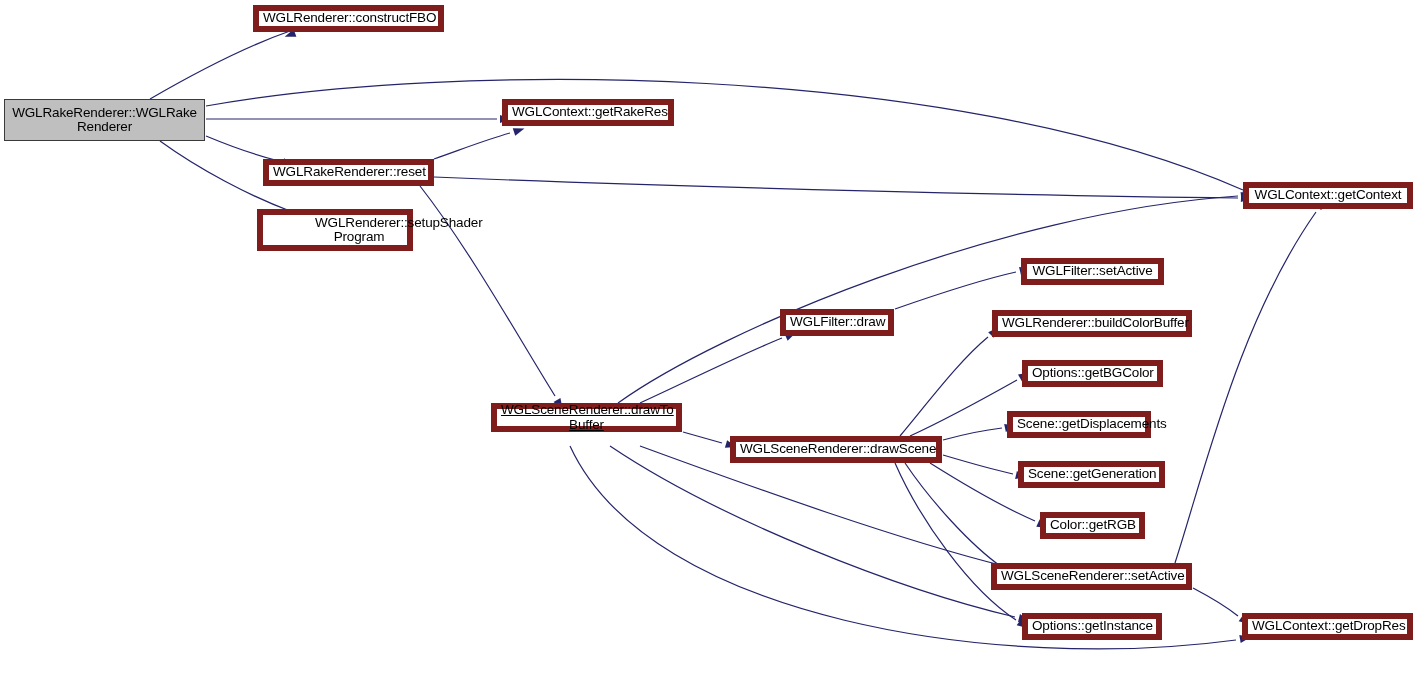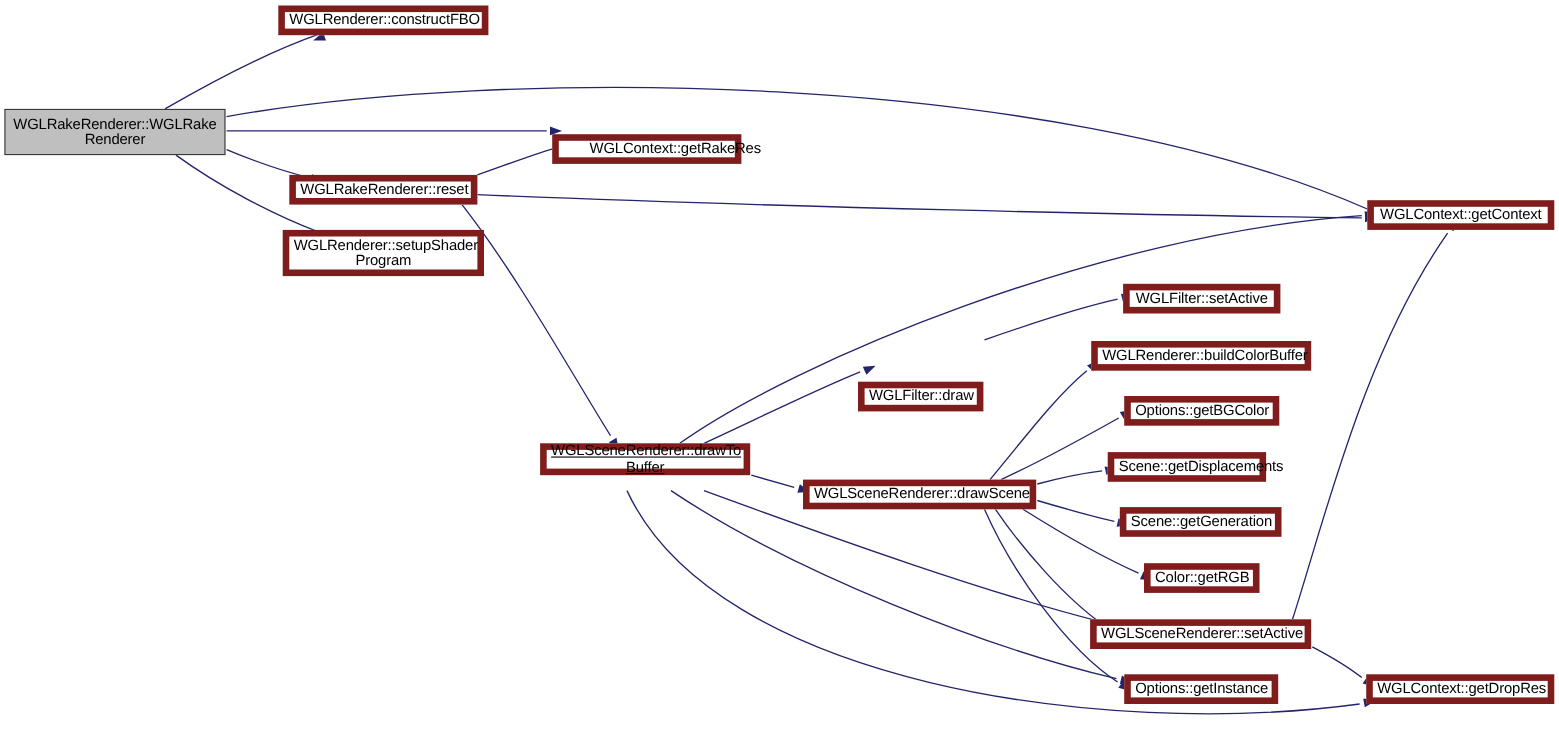--- a/index.html
+++ b/index.html
@@ -100,27 +100,27 @@
       <polygon points="0,-4 11,0 0,4" fill="#24246b" transform="translate(1019,622) rotate(35)"></polygon>
       <path d="M 1175,563 C 1205,470 1240,320 1316,212" fill="none" stroke="#24246b" stroke-width="1.2"></path>
       <polygon points="0,-4 11,0 0,4" fill="#24246b" transform="translate(1318,208) rotate(-58)"></polygon>
       <path d="M 1193,588 C 1212,598 1228,608 1238,616" fill="none" stroke="#24246b" stroke-width="1.2"></path>
       <polygon points="0,-4 11,0 0,4" fill="#24246b" transform="translate(1241,618) rotate(35)"></polygon>
     </svg>
   <div id="node-layer">
       <div class="node" style="left: 253px; top: 5px; width: 191px; height: 27px;"><span class="node-label">WGLRenderer::constructFBO</span></div>
       <div class="node highlight" style="left: 4px; top: 99px; width: 201px; height: 42px;"><span class="node-label">WGLRakeRenderer::WGLRake
 Renderer</span></div>
-      <div class="node" style="left: 502px; top: 122px; width: 172px; height: 27px; padding-left: 24px;"><span class="node-label">WGLContext::getRakeRes</span></div>
+      <div class="node" style="left: 502px; top: 99px; width: 172px; height: 27px;"><span class="node-label">WGLContext::getRakeRes</span></div>
       <div class="node" style="left: 263px; top: 159px; width: 171px; height: 27px;"><span class="node-label">WGLRakeRenderer::reset</span></div>
       <div class="node" style="left: 1243px; top: 182px; width: 170px; height: 27px;"><span class="node-label">WGLContext::getContext</span></div>
-      <div class="node" style="left: 257px; top: 209px; width: 183px; height: 42px;"><span class="node-label">WGLRenderer::setupShader
+      <div class="node" style="left: 257px; top: 209px; width: 156px; height: 42px; padding-left: 48px;"><span class="node-label">WGLRenderer::setupShader
 Program</span></div>
       <div class="node" style="left: 1021px; top: 258px; width: 143px; height: 27px;"><span class="node-label">WGLFilter::setActive</span></div>
-      <div class="node" style="left: 780px; top: 309px; width: 114px; height: 27px; margin-top: 38px;"><span class="node-label">WGLFilter::draw</span></div>
+      <div class="node" style="left: 780px; top: 309px; width: 114px; height: 27px;"><span class="node-label">WGLFilter::draw</span></div>
       <div class="node" style="left: 992px; top: 310px; width: 200px; height: 27px;"><span class="node-label">WGLRenderer::buildColorBuffer</span></div>
       <div class="node" style="left: 1022px; top: 360px; width: 141px; height: 27px;"><span class="node-label">Options::getBGColor</span></div>
       <div class="node" style="left: 491px; top: 403px; width: 191px; height: 29px; text-decoration: underline;"><span class="node-label">WGLSceneRenderer::drawTo
 Buffer</span></div>
       <div class="node" style="left: 1007px; top: 411px; width: 144px; height: 27px;"><span class="node-label">Scene::getDisplacements</span></div>
       <div class="node" style="left: 730px; top: 436px; width: 212px; height: 27px;"><span class="node-label">WGLSceneRenderer::drawScene</span></div>
       <div class="node" style="left: 1018px; top: 461px; width: 147px; height: 27px; justify-content: center;"><span class="node-label">Scene::getGeneration</span></div>
       <div class="node" style="left: 1040px; top: 512px; width: 105px; height: 27px;"><span class="node-label">Color::getRGB</span></div>
       <div class="node" style="left: 991px; top: 563px; width: 201px; height: 27px;"><span class="node-label">WGLSceneRenderer::setActive</span></div>
       <div class="node" style="left: 1022px; top: 613px; width: 140px; height: 27px;"><span class="node-label">Options::getInstance</span></div>

